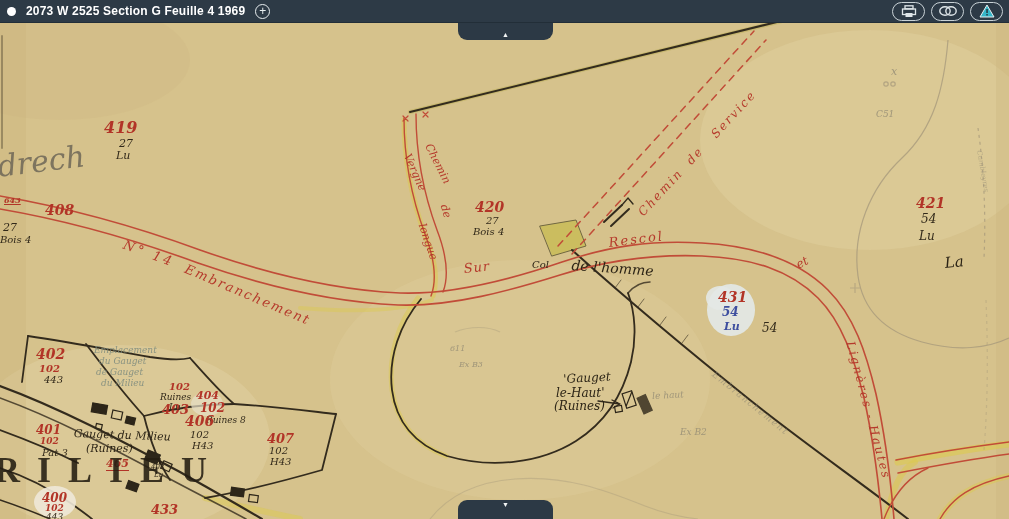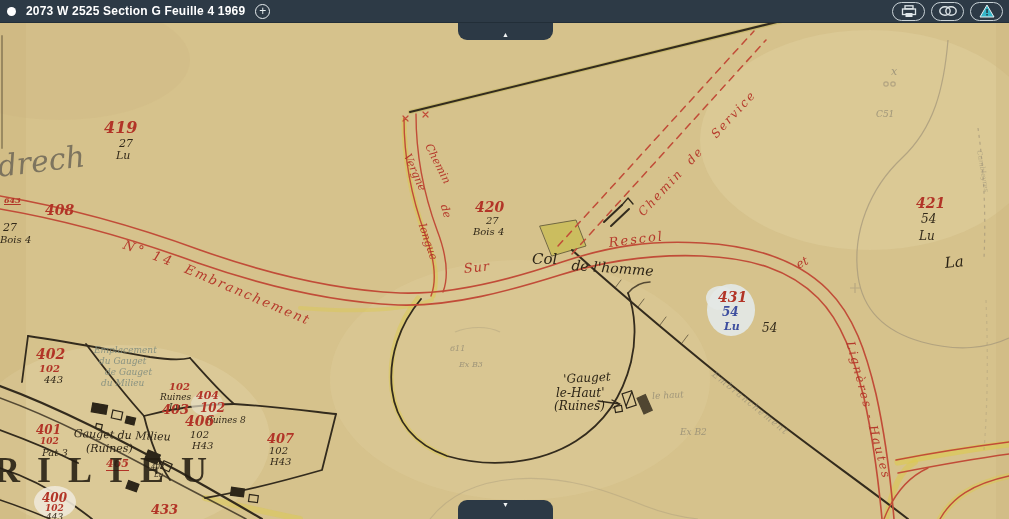--- a/index.html
+++ b/index.html
@@ -153,40 +153,40 @@
       <span class="lbl rid" style="left: 916px; top: 196px; font-size: 14px;">421</span>
       <span class="lbl bsub" style="left: 921px; top: 213px; font-size: 12px;">54</span>
       <span class="lbl bsub" style="left: 919px; top: 230px; font-size: 12px;">Lu</span>
       <span class="lbl pencil" style="left: 876px; top: 110px; font-size: 9px;">C51</span>
       <span class="lbl pencil" style="left: 891px; top: 66px; font-size: 11px;">x</span>
       <span class="lbl rid" style="left: 718px; top: 290px; font-size: 14px;">431</span>
       <span class="lbl blue" style="left: 722px; top: 306px; font-size: 12px;">54</span>
       <span class="lbl blue" style="left: 724px; top: 321px; font-size: 11px;">Lu</span>
       <span class="lbl bsub" style="left: 762px; top: 322px; font-size: 12px;">54</span>
       <span class="lbl ink" style="left: 944px; top: 256px; font-size: 15px; transform: rotate(-6deg);">La</span>
-      <span class="lbl ink" style="left: 532px; top: 252px; font-size: 15px;">Col</span>
+      <span class="lbl ink" style="left: 532px; top: 260px; font-size: 10px;">Col</span>
       <span class="lbl ink" style="left: 572px; top: 258px; font-size: 14px; transform: rotate(4deg);">de l'homme</span>
       <span class="lbl road" style="left: 463px; top: 262px; font-size: 13px; transform: rotate(-6deg); letter-spacing: 1px;">Sur</span>
       <span class="lbl road" style="left: 608px; top: 236px; font-size: 13px; transform: rotate(-7deg); letter-spacing: 2px;">Rescol</span>
       <span class="lbl road" style="left: 126px; top: 238px; font-size: 13px; transform: rotate(20deg); letter-spacing: 3px;">N° 14</span>
       <span class="lbl road" style="left: 188px; top: 262px; font-size: 13px; transform: rotate(23deg); letter-spacing: 2px;">Embranchement</span>
       <span class="lbl road" style="left: 794px; top: 260px; font-size: 12px; transform: rotate(-28deg);">et</span>
       <span class="lbl road" style="left: 636px; top: 210px; font-size: 12px; transform: rotate(-47deg); letter-spacing: 2px;">Chemin  de   Service</span>
       <span class="lbl road" style="left: 433px; top: 142px; font-size: 11px; transform: rotate(63deg);">Chemin</span>
       <span class="lbl road" style="left: 449px; top: 203px; font-size: 11px; transform: rotate(72deg);">de</span>
       <span class="lbl road" style="left: 412px; top: 152px; font-size: 11px; transform: rotate(66deg);">Vergne</span>
       <span class="lbl road" style="left: 427px; top: 222px; font-size: 11px; transform: rotate(71deg);">longue</span>
       <span class="lbl road" style="left: 856px; top: 340px; font-size: 12px; transform: rotate(75deg); letter-spacing: 2px;">Lignères - Hautes</span>
       <span class="lbl pencil" style="left: 716px; top: 370px; font-size: 9px; transform: rotate(39deg); letter-spacing: 1.5px; opacity: 0.6;">Embranchement</span>
       <span class="lbl rid" style="left: 36px; top: 347px; font-size: 14px;">402</span>
       <span class="lbl rid" style="left: 39px; top: 364px; font-size: 10px;">102</span>
       <span class="lbl bsub" style="left: 44px; top: 375px; font-size: 10px;">443</span>
       <span class="lbl pteal" style="left: 94px; top: 346px; font-size: 9px;">Emplacement</span>
       <span class="lbl pteal" style="left: 99px; top: 357px; font-size: 9px;">du Gauget</span>
-      <span class="lbl pteal" style="left: 105px; top: 368px; font-size: 9px;">de Gauget</span>
+      <span class="lbl pteal" style="left: 96px; top: 368px; font-size: 9px;">de Gauget</span>
       <span class="lbl pteal" style="left: 101px; top: 379px; font-size: 9px;">du Milieu</span>
       <span class="lbl rid" style="left: 162px; top: 367px; font-size: 13px; margin-top: 36px;">403</span>
       <span class="lbl rid" style="left: 169px; top: 382px; font-size: 10px;">102</span>
       <span class="lbl bsub" style="left: 160px; top: 393px; font-size: 9px;">Ruines</span>
       <span class="lbl bsub" style="left: 169px; top: 403px; font-size: 9px;">Lu</span>
       <span class="lbl rid" style="left: 196px; top: 390px; font-size: 11px;">404</span>
       <span class="lbl rid" style="left: 200px; top: 402px; font-size: 12px;">102</span>
       <span class="lbl bsub" style="left: 206px; top: 416px; font-size: 9px;">Ruines 8</span>
       <span class="lbl rid" style="left: 185px; top: 414px; font-size: 14px;">406</span>
       <span class="lbl bsub" style="left: 190px; top: 430px; font-size: 10px;">102</span>

